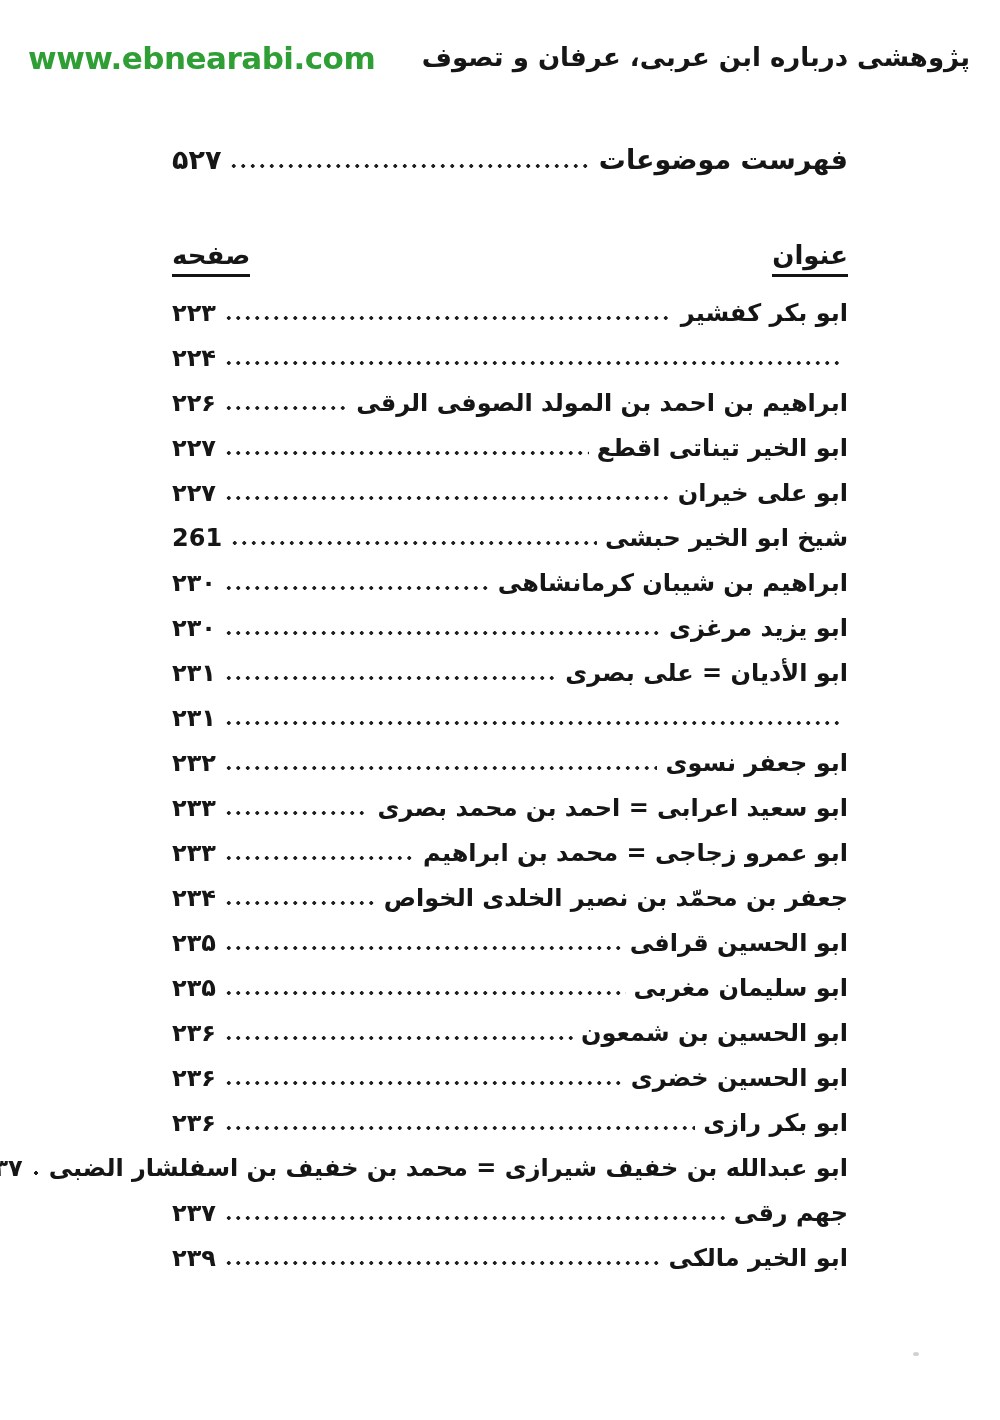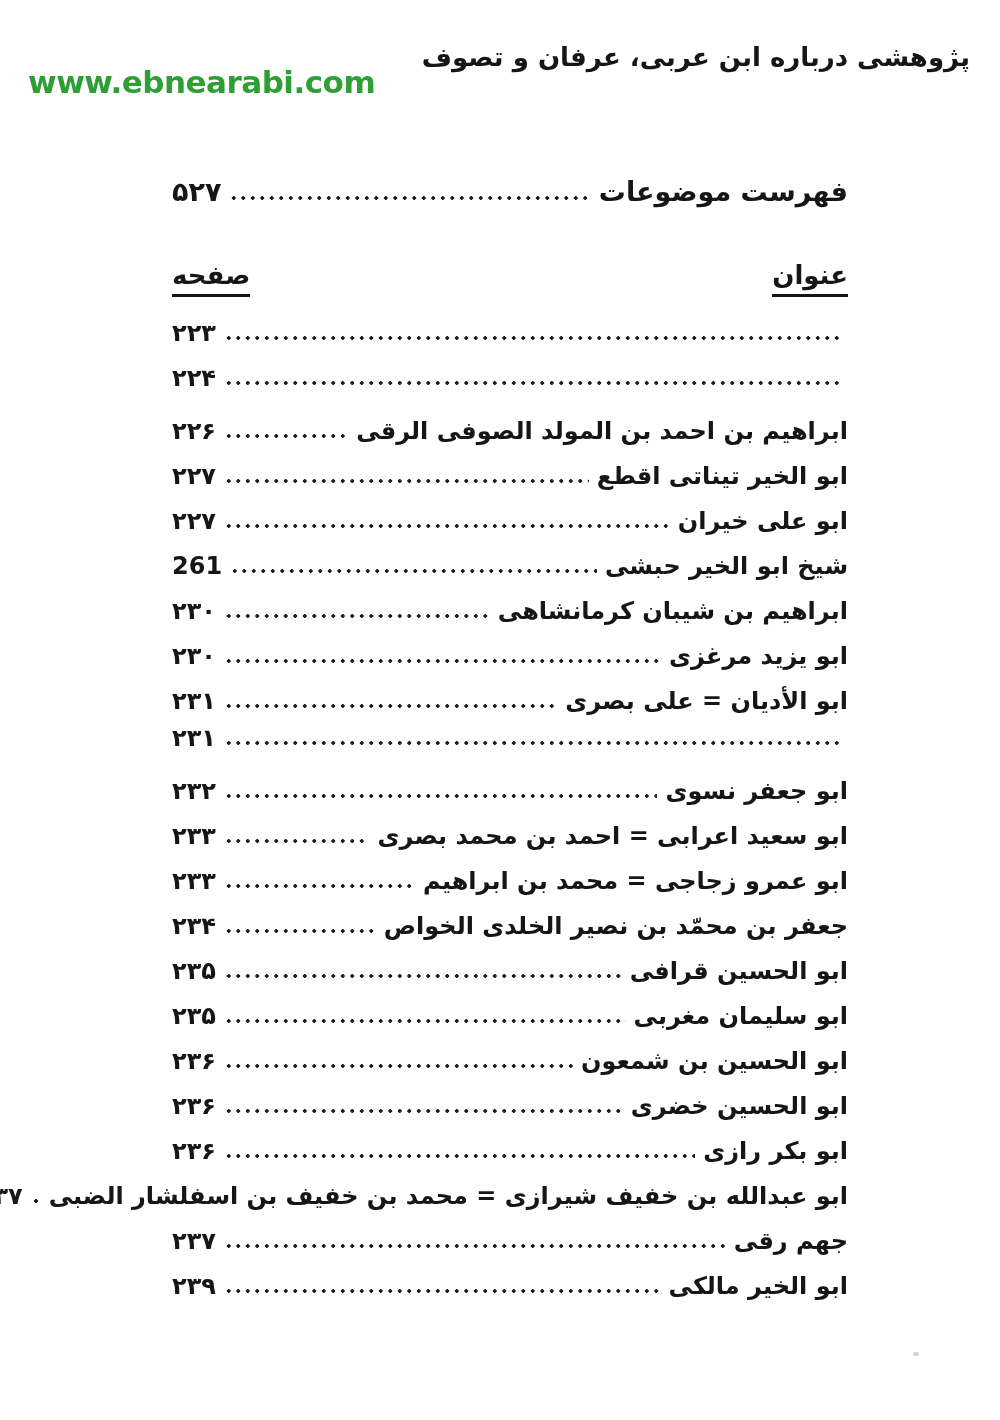--- a/index.html
+++ b/index.html
@@ -15,35 +15,34 @@
     display:flex;
     justify-content:space-between;
     align-items:flex-start;
     padding:40px 30px 0 28px;
   }
   .site-url{
     font-size:31px;
     font-weight:700;
     letter-spacing:-0.5px;
     color:var(--green,#2f9e35);
-    margin-top:24px;
   }
   .book-title{
     font-size:26px;
     font-weight:700;
     direction:rtl;
     padding-top:2px;
   }
   .content{ margin:0 152px 0 172px; }
   .row{
     display:flex;
     direction:rtl;
     align-items:baseline;
   }
-  .row .t{ white-space:nowrap;margin-top:8px; }
+  .row .t{ white-space:nowrap; }
   .leader{
     flex:1 1 auto;
     min-width:10px;
     height:6px;
     margin:0 8px;
     background-image:radial-gradient(circle, #1d1d1d 1.6px, transparent 1.8px);
     background-size:9.5px 6px;
     background-repeat:repeat-x;
     background-position:left bottom;
   }
@@ -58,20 +57,21 @@
     direction:rtl;
     justify-content:space-between;
     margin-top:46px;
   }
   .col-headers .hdr{
     font-size:26px;
     font-weight:700;
     border-bottom:3px solid #141414;
     padding-bottom:4px;
     line-height:30px;
+    margin-top:12px;
   }
   .entries{ margin-top:14px; }
   .entry{
     height:45px;
     font-size:24px;
     font-weight:700;
   }
   .entry span{ line-height:45px; }
   .p{ text-align:right; }
   .speck{
@@ -100,20 +100,21 @@
   </div>
 
   <div class="col-headers">
     <span class="hdr">عنوان</span>
     <span class="hdr">صفحه</span>
   </div>
 
   <div class="entries">
 
       <div class="row entry">
+        <span class="t">ابو بکر کفشیر</span>
         <span class="leader"></span>
         <span class="p">۲۲۳</span>
       </div>
 
       <div class="row entry">
         <span class="leader"></span>
         <span class="p">۲۲۴</span>
       </div>
 
       <div class="row entry">

